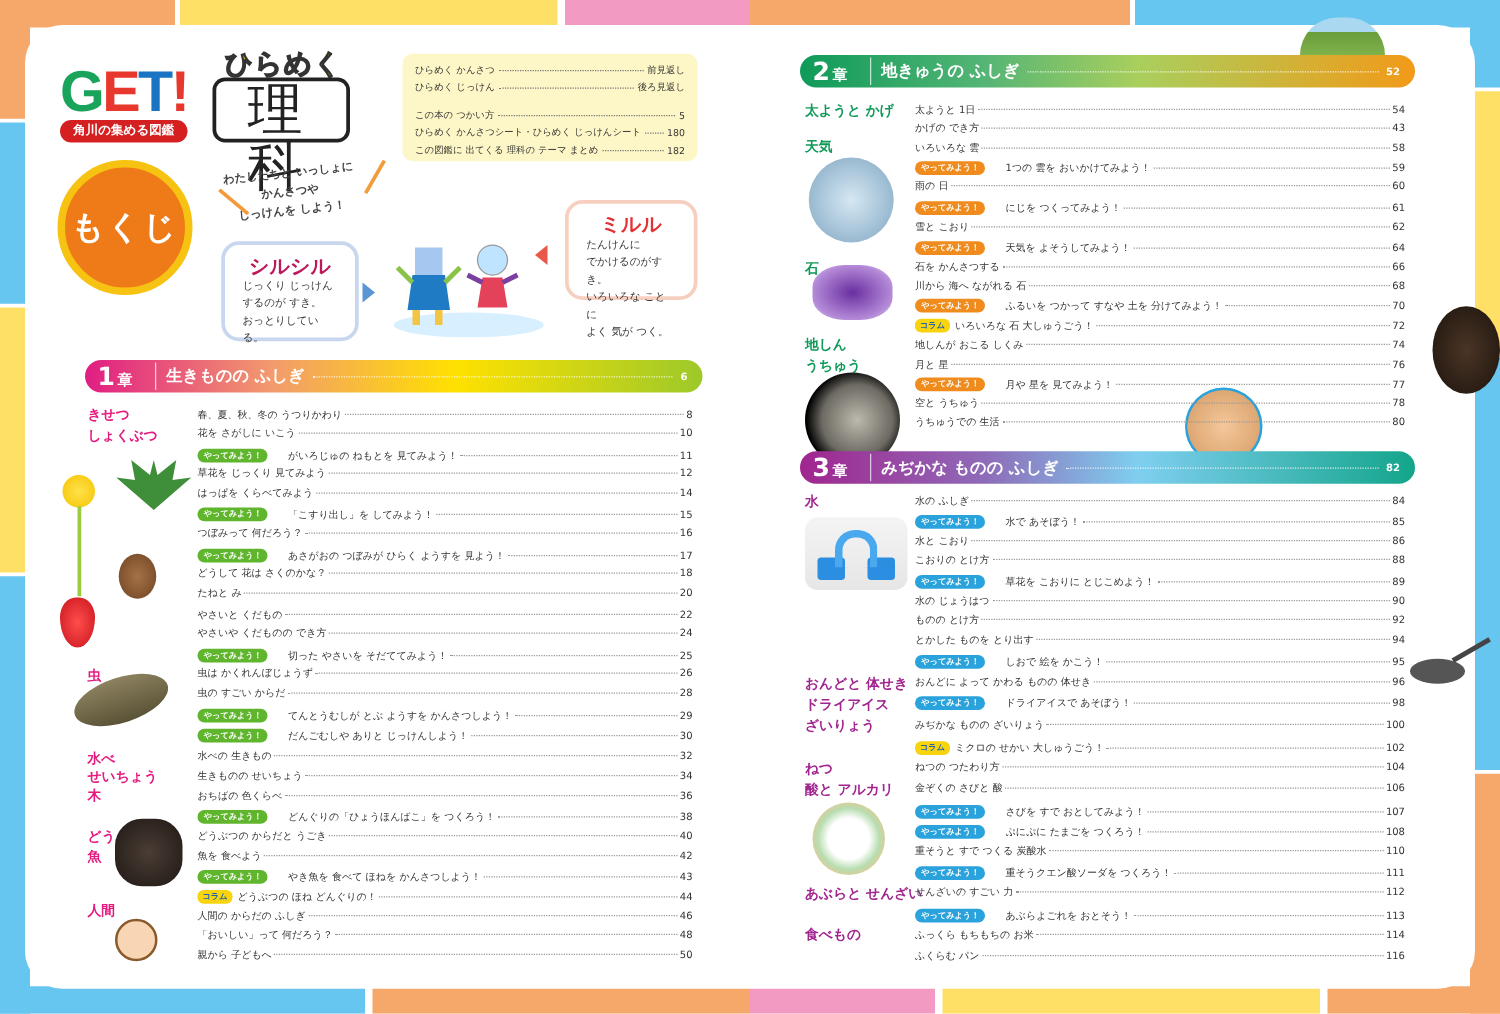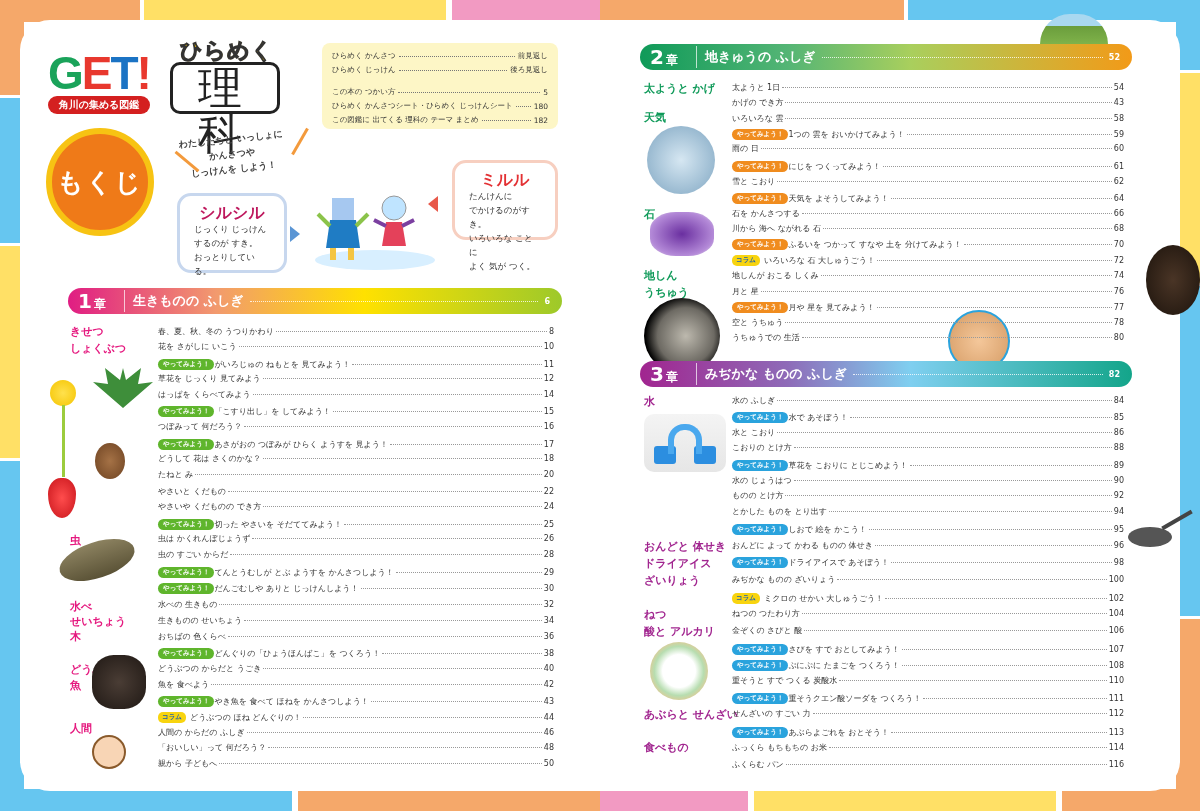--- a/index.html
+++ b/index.html
@@ -36,21 +36,21 @@
 .chap .sep{width:1px;height:22px;background:rgba(255,255,255,.7);margin-right:8px}
 .chap .ttl{font-size:13px;white-space:nowrap}
 .chap .dots{flex:1;border-bottom:1px dotted rgba(255,255,255,.8);margin:0 6px;height:1px}
 .chap .pg{font-size:8px;padding-right:12px}
 
 .toc{position:absolute}
 .row{position:absolute;display:flex;align-items:center;height:12px;font-size:8px;white-space:nowrap}
 .row .lbl{flex:none;display:flex;align-items:center}
 .row .dots{flex:1;border-bottom:1px dotted #999;margin:0 2px;height:1px;align-self:center}
 .row .pg{flex:none;font-size:8px}
-.badge{display:inline-block;height:11px;line-height:11px;padding:0 5px;border-radius:6px;font-size:6.5px;font-weight:bold;color:#fff;margin-right:0}
+.badge{display:inline-block;height:11px;line-height:11px;padding:0 5px;border-radius:6px;font-size:6.5px;font-weight:bold;color:#fff;margin-right:16px}
 .b1{background:#5fb52c}.b2{background:#f08c1e}.b3{background:#2aa3dd}
 .col-badge{display:inline-block;height:11px;line-height:11px;padding:0 4px;border-radius:5px;background:#f8d40f;color:#1e5fae;font-size:6.5px;font-weight:bold;margin-right:4px}
 .cat{position:absolute;font-size:11px;font-weight:900}
 .c1{color:#e5197f}.c2{color:#0f9a59}.c3{color:#a1258f}
 
 .img{position:absolute;border-radius:50%}
 </style>
 </head>
 <body>
 

